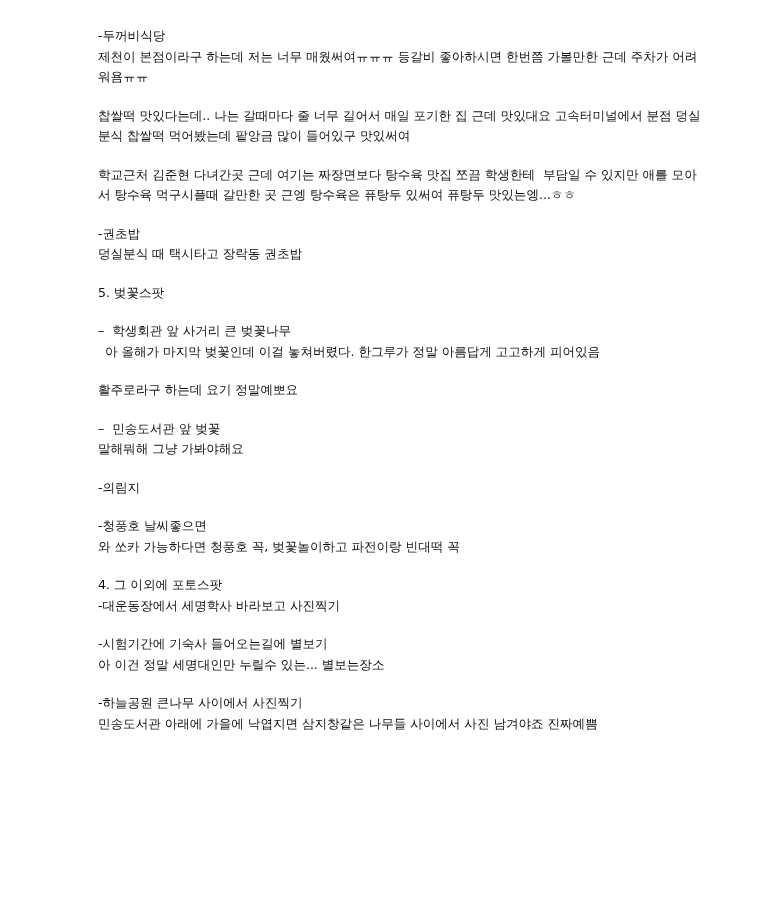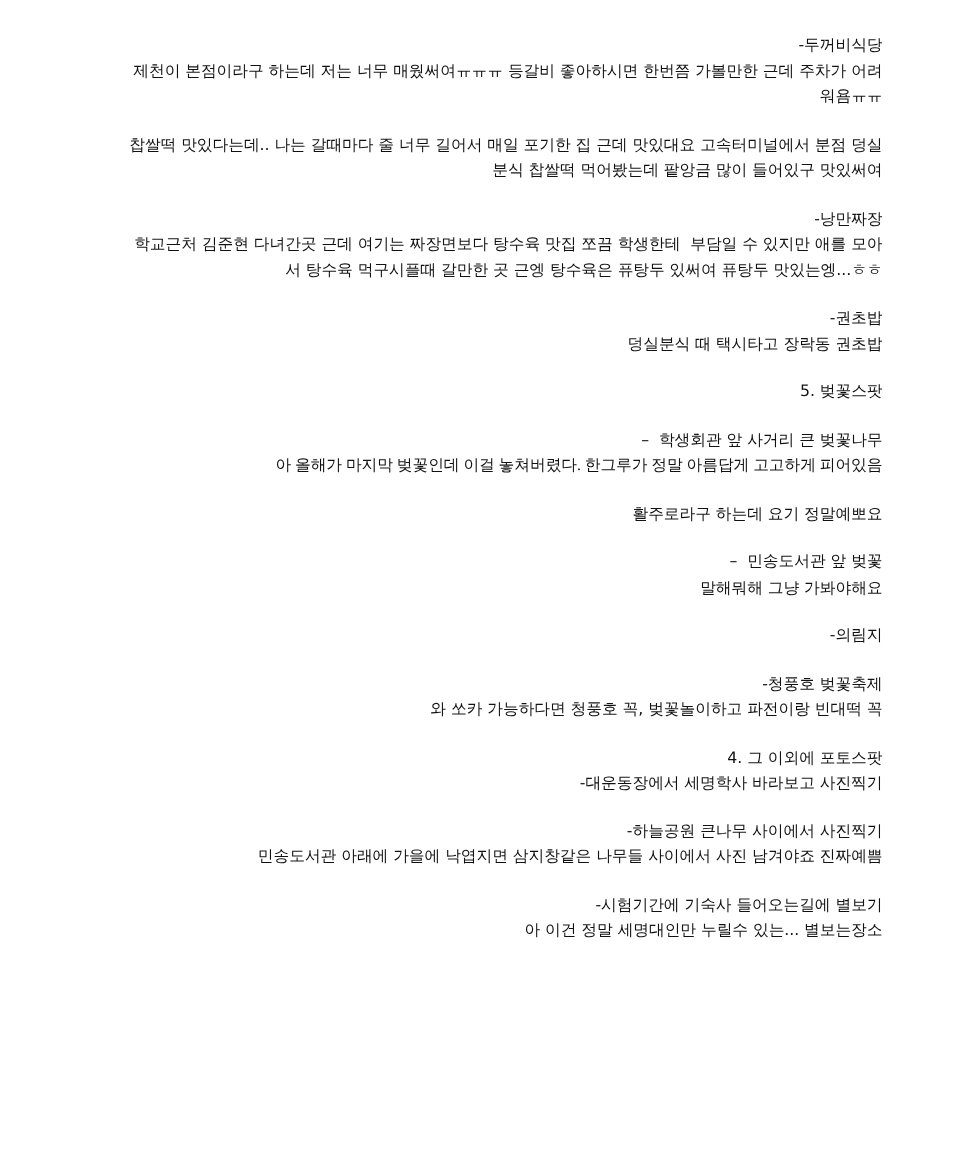--- a/index.html
+++ b/index.html
@@ -10,50 +10,47 @@
   body {
     width: 770px;
     height: 920px;
     font-family: "DejaVu Sans", "Liberation Sans", sans-serif;
     color: #111111;
     overflow: hidden;
   }
   #doc {
     padding: 26px 64px 0 98px;
     box-sizing: border-box;
-    text-align: right;
   }
   .block {
     margin: 0 0 18px 0;
   }
   .line {
     font-size: 12.6px;
     line-height: 20.5px;
     white-space: pre-wrap;
     word-break: break-word;
     letter-spacing: -0.05px;
   }
   .line.indent {
     padding-left: 7px;
-    font-family: Liberation Serif, serif;
   }
 </style>
 </head>
 <body>
 
 <div id="doc">
     <div class="block">
       <div class="line">-두꺼비식당</div>
       <div class="line">제천이 본점이라구 하는데 저는 너무 매웠써여ㅠㅠㅠ 등갈비 좋아하시면 한번쯤 가볼만한 근데 주차가 어려워욤ㅠㅠ</div>
     </div>
     <div class="block">
       <div class="line">찹쌀떡 맛있다는데.. 나는 갈때마다 줄 너무 길어서 매일 포기한 집 근데 맛있대요 고속터미널에서 분점 덩실분식 찹쌀떡 먹어봤는데 팥앙금 많이 들어있구 맛있써여</div>
     </div>
     <div class="block">
-      <div class="line">-낭만짜장</div>
       <div class="line">학교근처 김준현 다녀간곳 근데 여기는 짜장면보다 탕수육 맛집 쪼끔 학생한테  부담일 수 있지만 애를 모아서 탕수육 먹구시플때 갈만한 곳 근엥 탕수육은 퓨탕두 있써여 퓨탕두 맛있는엥...ㅎㅎ</div>
     </div>
     <div class="block">
       <div class="line">-권초밥</div>
       <div class="line">덩실분식 때 택시타고 장락동 권초밥</div>
     </div>
     <div class="block">
       <div class="line">5. 벚꽃스팟</div>
     </div>
     <div class="block">
@@ -64,28 +61,28 @@
       <div class="line">활주로라구 하는데 요기 정말예뽀요</div>
     </div>
     <div class="block">
       <div class="line">–  민송도서관 앞 벚꽃</div>
       <div class="line">말해뭐해 그냥 가봐야해요</div>
     </div>
     <div class="block">
       <div class="line">-의림지</div>
     </div>
     <div class="block">
-      <div class="line">-청풍호 벚꽃축제</div>
+      <div class="line">-청풍호 날씨좋으면</div>
       <div class="line">와 쏘카 가능하다면 청풍호 꼭, 벚꽃놀이하고 파전이랑 빈대떡 꼭</div>
     </div>
     <div class="block">
       <div class="line">4. 그 이외에 포토스팟</div>
       <div class="line">-대운동장에서 세명학사 바라보고 사진찍기</div>
     </div>
     <div class="block">
+      <div class="line">-시험기간에 기숙사 들어오는길에 별보기</div>
+      <div class="line">아 이건 정말 세명대인만 누릴수 있는... 별보는장소</div>
+    </div>
+    <div class="block">
       <div class="line">-하늘공원 큰나무 사이에서 사진찍기</div>
       <div class="line">민송도서관 아래에 가을에 낙엽지면 삼지창같은 나무들 사이에서 사진 남겨야죠 진짜예쁨</div>
-    </div>
-    <div class="block">
-      <div class="line">-시험기간에 기숙사 들어오는길에 별보기</div>
-      <div class="line">아 이건 정말 세명대인만 누릴수 있는... 별보는장소</div>
     </div>
   </div>
 
 </body></html>

